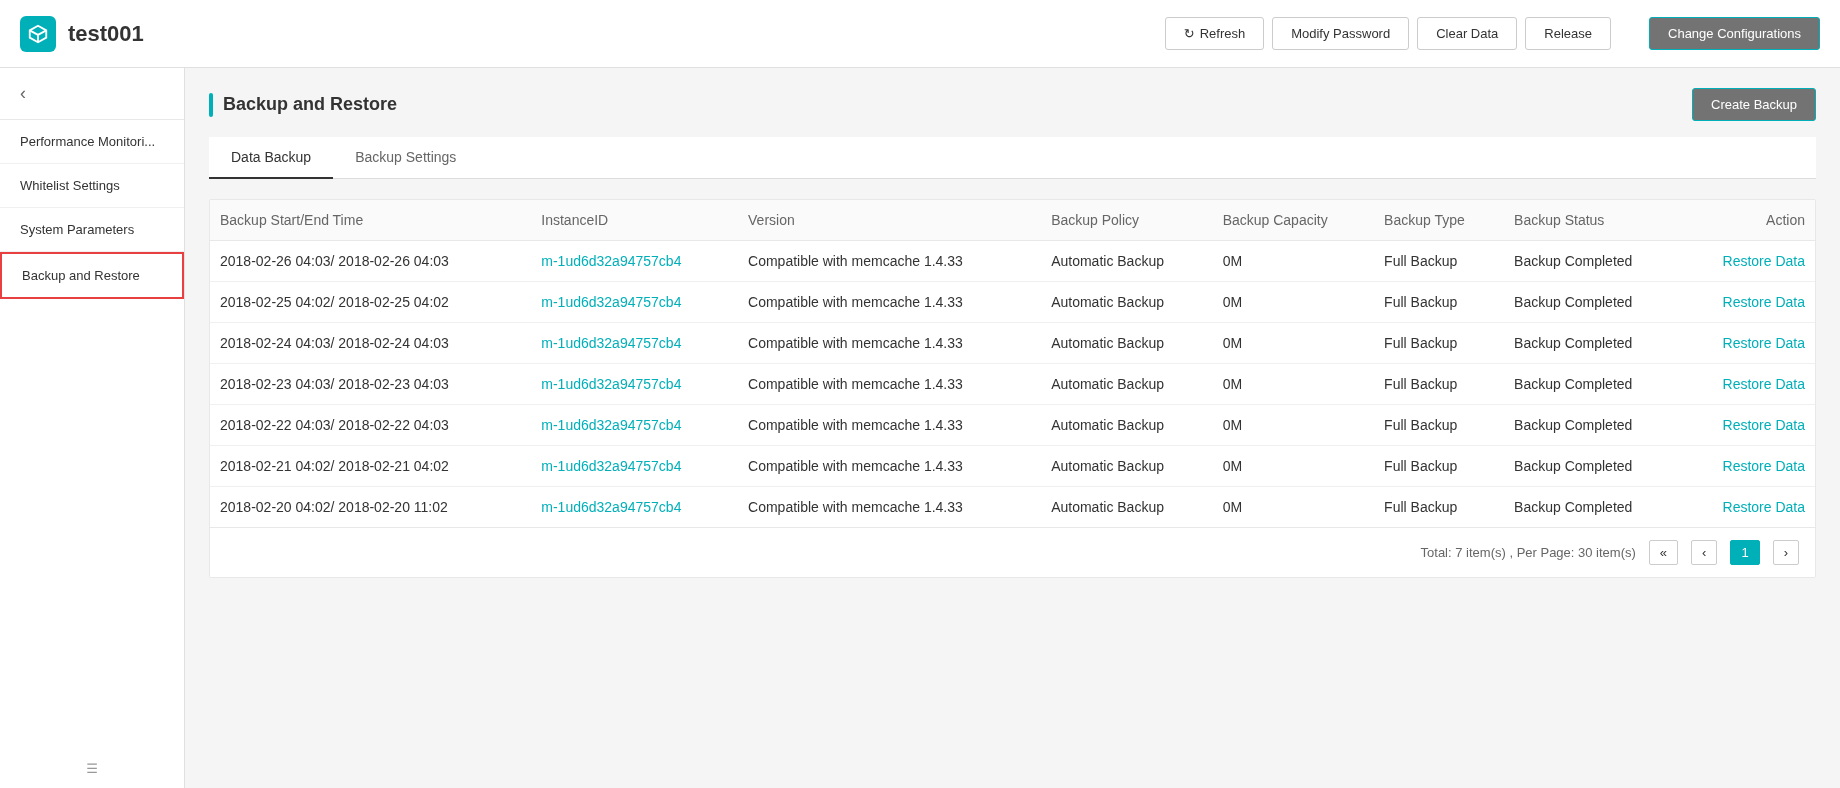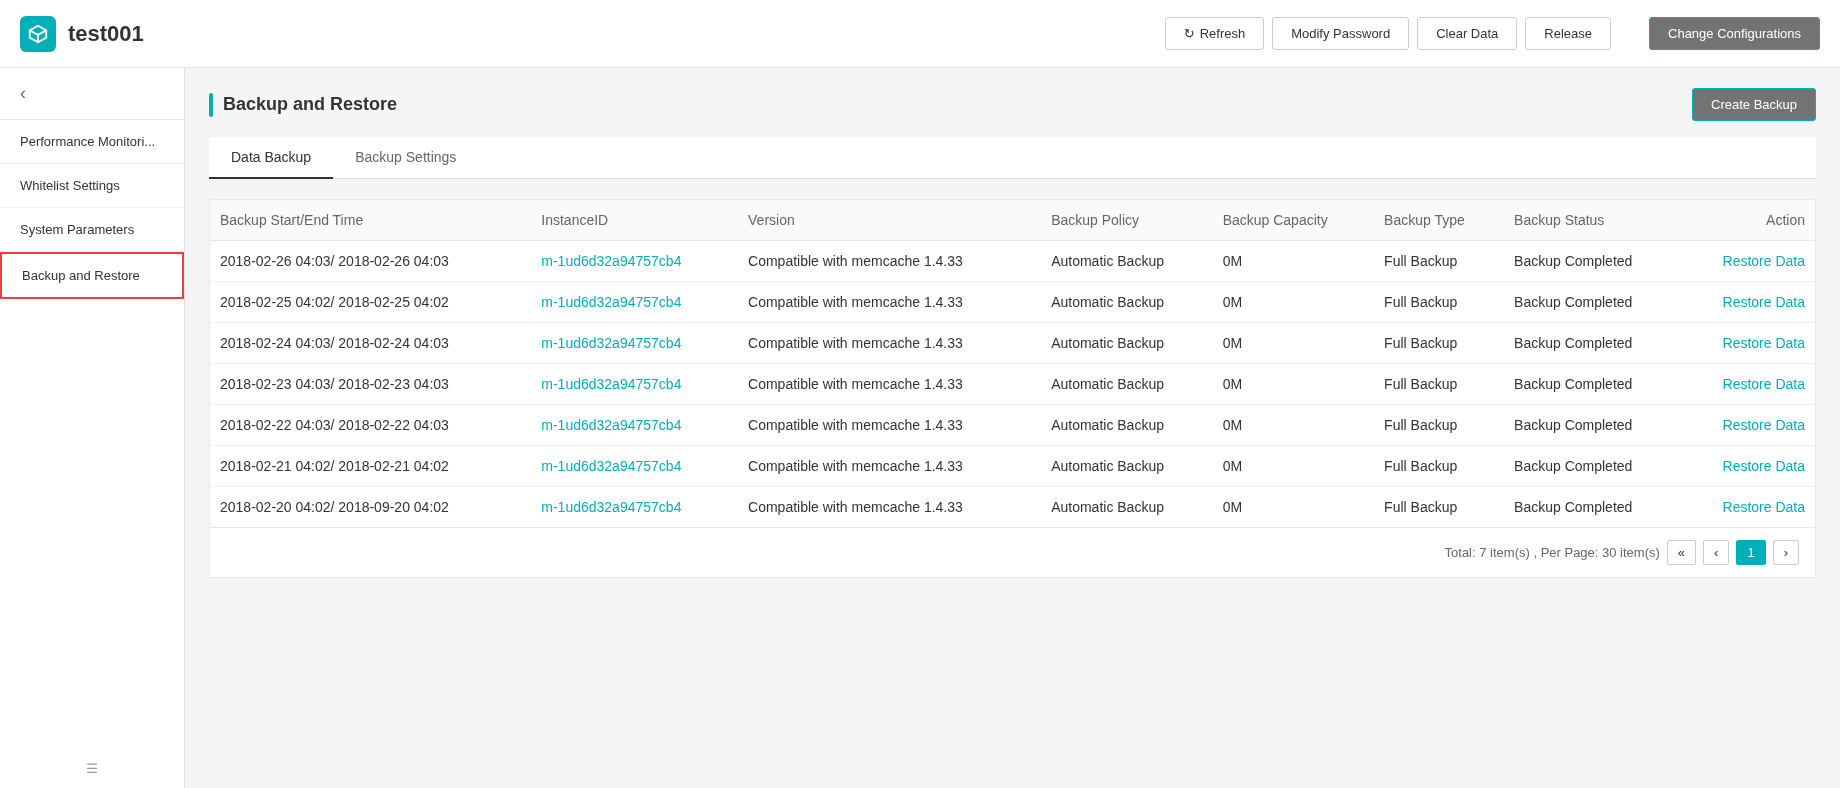--- a/index.html
+++ b/index.html
@@ -46,21 +46,21 @@
 
     
     .table-wrap { background: #fff; border: 1px solid #e8e8e8; border-radius: 2px; }
     table { width: 100%; border-collapse: collapse; font-size: 14px; }
     th { background: #fafafa; padding: 12px 10px; text-align: left; color: #666; font-weight: normal; border-bottom: 1px solid #e8e8e8; white-space: nowrap; }
     td { padding: 12px 10px; border-bottom: 1px solid #f0f0f0; color: #333; white-space: nowrap; }
     tr:last-child td { border-bottom: none; }
     .link { color: #00b0b9; cursor: pointer; text-decoration: none; }
 
     
-    .pagination { display: flex; justify-content: flex-end; align-items: center; padding: 12px 16px; font-size: 13px; color: #666; gap: 7px; background: #fff; border-top: 1px solid #e8e8e8; }
+    .pagination { display: flex; justify-content: flex-end; align-items: center; padding: 12px 16px; font-size: 13px; color: #666; gap: 13px; background: #fff; border-top: 1px solid #e8e8e8; }
     .page-btn { border: 1px solid #ccc; background: #fff; padding: 4px 10px; cursor: pointer; border-radius: 2px; font-size: 13px; color: #333; }
     .page-btn.active { background: #00b0b9; color: #fff; border-color: #00b0b9; }
   </style>
 </head>
 <body>
 
 <div class="header">
   <div class="header-logo">
     <svg viewBox="0 0 24 24">
       <path d="M21 8l-9-5-9 5v8l9 5 9-5V8z" fill="none" stroke="white" stroke-width="2"></path>
@@ -188,21 +188,21 @@
       <td>2018-02-21 04:02/ 2018-02-21 04:02</td>
       <td><a class="link">m-1ud6d32a94757cb4</a></td>
       <td>Compatible with memcache 1.4.33</td>
       <td>Automatic Backup</td>
       <td>0M</td>
       <td>Full Backup</td>
       <td>Backup Completed</td>
       <td style="text-align:right;"><a class="link">Restore Data</a></td>
     </tr>
             <tr>
-      <td>2018-02-20 04:02/ 2018-09-20 04:02</td>
+      <td>2018-02-20 04:02/ 2018-02-20 11:02</td>
       <td><a class="link">m-1ud6d32a94757cb4</a></td>
       <td>Compatible with memcache 1.4.33</td>
       <td>Automatic Backup</td>
       <td>0M</td>
       <td>Full Backup</td>
       <td>Backup Completed</td>
       <td style="text-align:right;"><a class="link">Restore Data</a></td>
     </tr>
           </tbody>
       </table>

